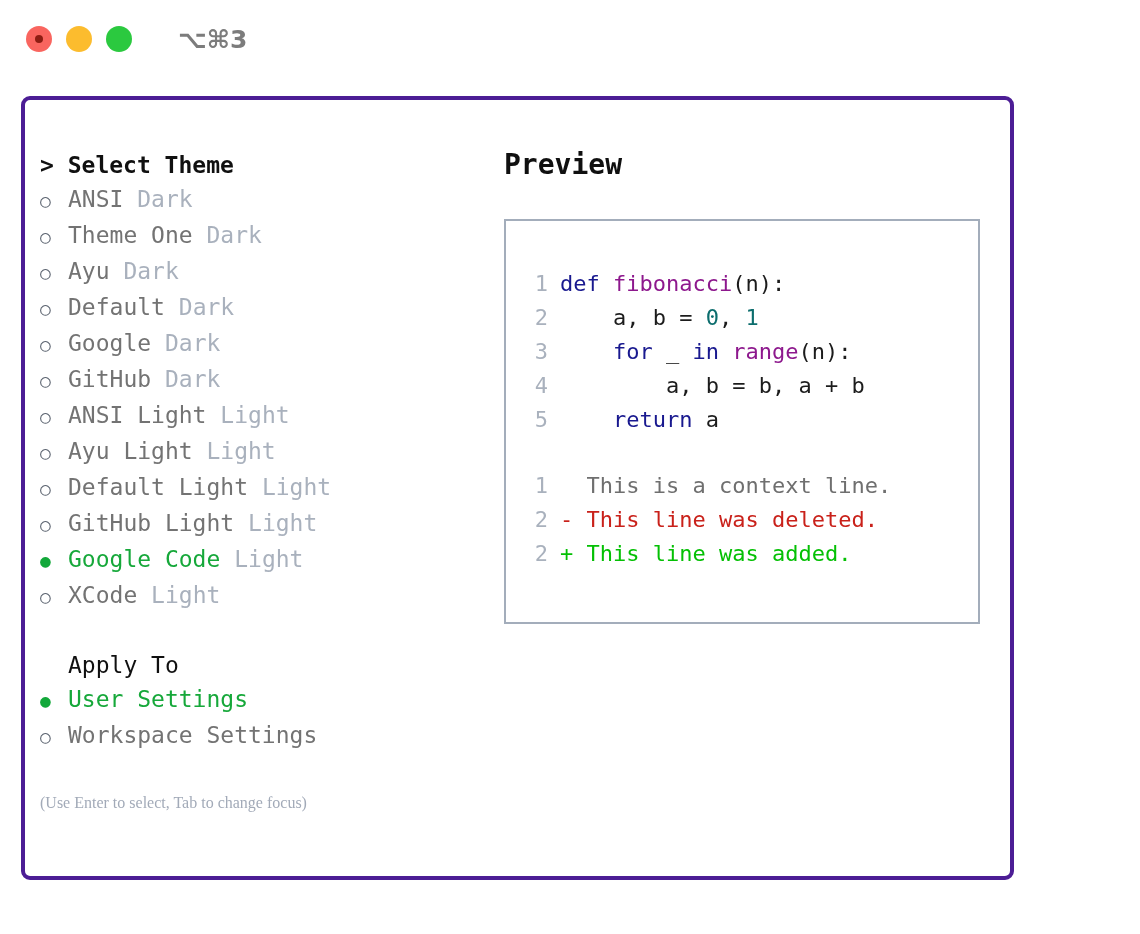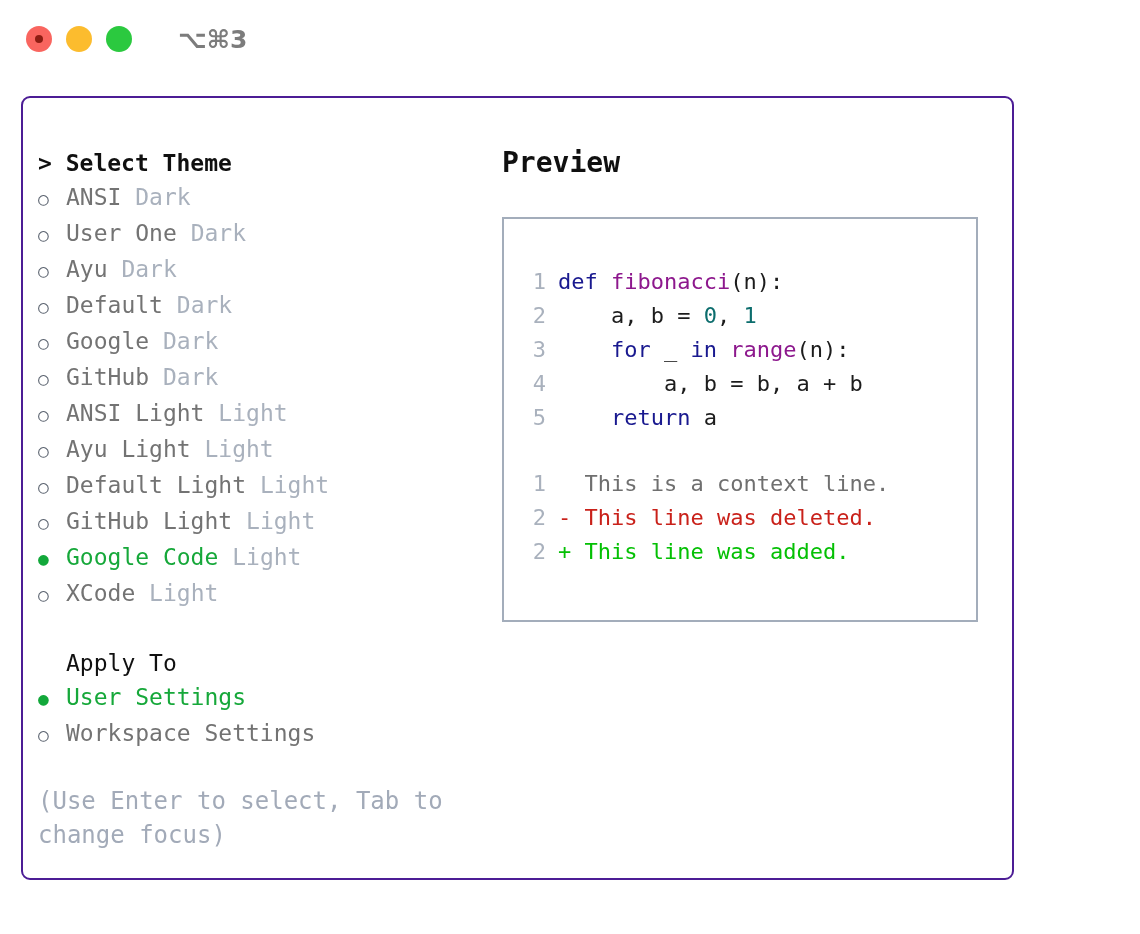--- a/index.html
+++ b/index.html
@@ -65,21 +65,21 @@
     font-family: "DejaVu Sans", sans-serif;
   }
 
   
   .card {
     position: absolute;
     left: 21px;
     top: 96px;
     width: 993px;
     height: 784px;
-    border: 2px solid #4c1d95;
+    border: 4px solid #4c1d95;
     border-radius: 9px;
     box-sizing: border-box;
     background: #ffffff;
   }
 
   .columns {
     position: absolute;
     left: 0; top: 0;
     width: 100%;
     height: 100%;
@@ -118,23 +118,24 @@
   .marker.sel { color: #12a83a; }
   .opt-label { color: #737373; }
   .opt-label.sel { color: #16a83a; }
   .opt-tag { color: #a9b1bd; }
 
   .spacer { height: 34px; }
 
   .hint {
     margin-top: 32px;
     width: 412px;
-    font-size: 24px;
+    font-size: 16px;
     line-height: 34px;
     color: #a2aab8;
+    font-family: Liberation Serif, serif;
   }
 
   
   .right-col {
     position: absolute;
     left: 479px;
     top: 48px;
     width: 490px;
   }
   .preview-title {
@@ -191,21 +192,21 @@
   </div>
 
   <div class="card">
     <div class="columns">
 
       <div class="left-col">
         <div class="section-title bold">&gt; Select Theme</div>
 
         <div id="theme-list">
             <div class="opt-row"><span class="marker">○</span><span class="opt-label">ANSI</span><span class="opt-tag"> </span><span class="opt-tag">Dark</span></div>
-            <div class="opt-row"><span class="marker">○</span><span class="opt-label">User One</span><span class="opt-tag"> </span><span class="opt-tag">Dark</span></div>
+            <div class="opt-row"><span class="marker">○</span><span class="opt-label">Theme One</span><span class="opt-tag"> </span><span class="opt-tag">Dark</span></div>
             <div class="opt-row"><span class="marker">○</span><span class="opt-label">Ayu</span><span class="opt-tag"> </span><span class="opt-tag">Dark</span></div>
             <div class="opt-row"><span class="marker">○</span><span class="opt-label">Default</span><span class="opt-tag"> </span><span class="opt-tag">Dark</span></div>
             <div class="opt-row"><span class="marker">○</span><span class="opt-label">Google</span><span class="opt-tag"> </span><span class="opt-tag">Dark</span></div>
             <div class="opt-row"><span class="marker">○</span><span class="opt-label">GitHub</span><span class="opt-tag"> </span><span class="opt-tag">Dark</span></div>
             <div class="opt-row"><span class="marker">○</span><span class="opt-label">ANSI Light</span><span class="opt-tag"> </span><span class="opt-tag">Light</span></div>
             <div class="opt-row"><span class="marker">○</span><span class="opt-label">Ayu Light</span><span class="opt-tag"> </span><span class="opt-tag">Light</span></div>
             <div class="opt-row"><span class="marker">○</span><span class="opt-label">Default Light</span><span class="opt-tag"> </span><span class="opt-tag">Light</span></div>
             <div class="opt-row"><span class="marker">○</span><span class="opt-label">GitHub Light</span><span class="opt-tag"> </span><span class="opt-tag">Light</span></div>
             <div class="opt-row"><span class="marker sel">●</span><span class="opt-label sel">Google Code</span><span class="opt-tag"> </span><span class="opt-tag">Light</span></div>
             <div class="opt-row"><span class="marker">○</span><span class="opt-label">XCode</span><span class="opt-tag"> </span><span class="opt-tag">Light</span></div>

